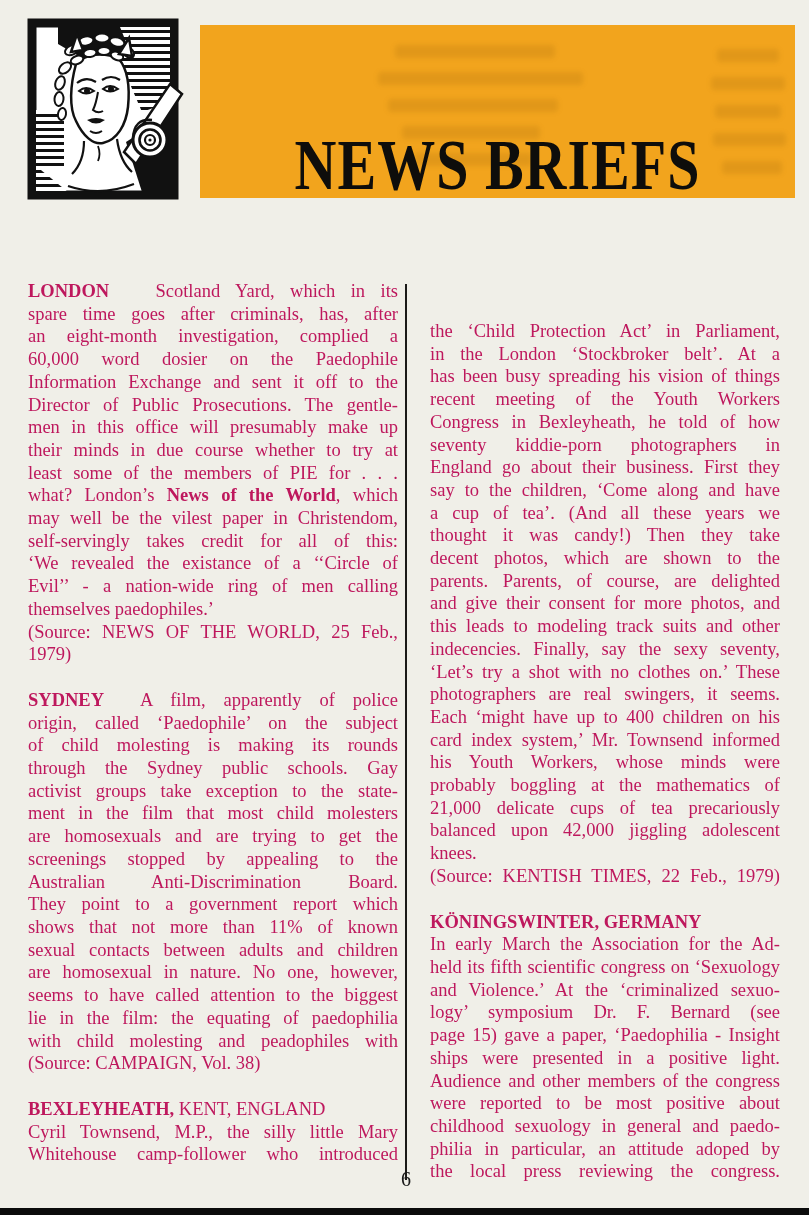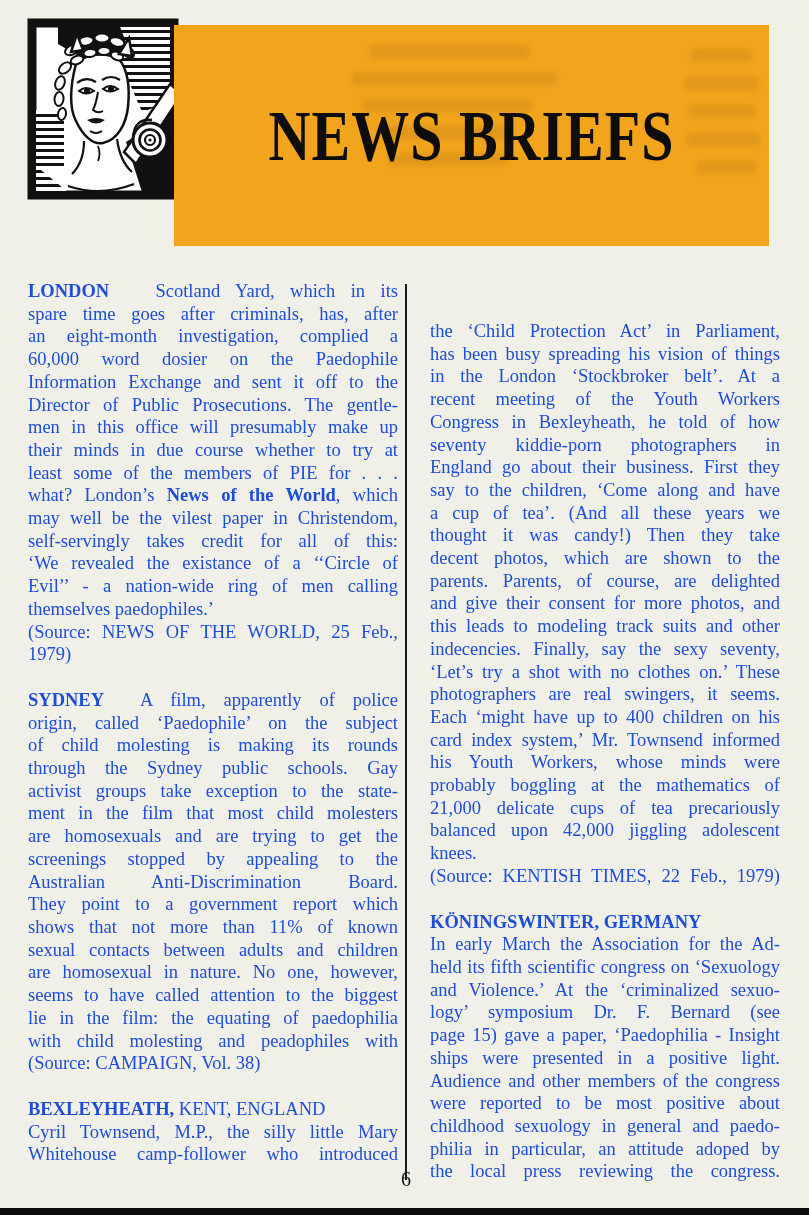--- a/index.html
+++ b/index.html
@@ -8,22 +8,22 @@
     background:#f0efe8;
     font-family:"Liberation Serif", serif;
     position:relative;overflow:hidden;
     color:#161616;
   }
   .page{position:absolute;inset:0;}
 
   
   .illustration{position:absolute;left:24px;top:14px;width:166px;height:192px;}
   .banner{
-    position:absolute;left:174px;top:25px;width:595px;height:221px;
-    display:flex;align-items:center;justify-content:center;
+    position:absolute;left:200px;top:25px;width:595px;height:173px;
+    display:flex;align-items:flex-end;justify-content:center;
     overflow:hidden;
   }
   .banner h1{
     margin:0;position:relative;z-index:2;
     font-family:"Liberation Serif", serif;
     font-weight:bold;
     font-size:58px;letter-spacing:1px;
     transform:scaleY(1.25);
     color:#0e0d0b;
     white-space:nowrap;
@@ -37,21 +37,21 @@
   .g6{right:16px;top:24px;width:62px;}
   .g7{right:10px;top:52px;width:74px;}
   .g8{right:14px;top:80px;width:66px;}
   .g9{right:9px;top:108px;width:73px;}
   .g10{right:13px;top:136px;width:60px;}
 
   
   .col{
     position:absolute;top:280px;
     font-size:18.5px;line-height:22.7px;
-    color:#1d4ed8;
+    color:#be185d;
   }
   .col-left{left:28px;width:370px;}
   .col-right{left:430px;width:350px;margin-top:40px;}
   .para + .para{margin-top:23px;}
   .line{white-space:nowrap;overflow:visible;transform-origin:0 50%;}
   .line.just{text-align:justify;text-align-last:justify;}
   .b{font-weight:bold;}
 
   .divider{
     position:absolute;left:405px;top:284px;width:2px;height:896px;
@@ -192,22 +192,22 @@
       <div class="para">
         <div class="line"><span class="b">BEXLEYHEATH,</span><span> KENT, ENGLAND</span></div>
         <div class="line just"><span>Cyril Townsend, M.P., the silly little Mary</span></div>
         <div class="line just"><span>Whitehouse camp-follower who introduced</span></div>
       </div>
     </div>
   <div class="divider"></div>
   <div class="col col-right">
       <div class="para">
         <div class="line just"><span>the ‘Child Protection Act’ in Parliament,</span></div>
+        <div class="line just"><span>in the London ‘Stockbroker belt’. At a</span></div>
         <div class="line just"><span>has been busy spreading his vision of things</span></div>
-        <div class="line just"><span>in the London ‘Stockbroker belt’. At a</span></div>
         <div class="line just"><span>recent meeting of the Youth Workers</span></div>
         <div class="line just"><span>Congress in Bexleyheath, he told of how</span></div>
         <div class="line just"><span>seventy kiddie-porn photographers in</span></div>
         <div class="line just"><span>England go about their business. First they</span></div>
         <div class="line just"><span>say to the children, ‘Come along and have</span></div>
         <div class="line just"><span>a cup of tea’. (And all these years we</span></div>
         <div class="line just"><span>thought it was candy!) Then they take</span></div>
         <div class="line just"><span>decent photos, which are shown to the</span></div>
         <div class="line just"><span>parents. Parents, of course, are delighted</span></div>
         <div class="line just"><span>and give their consent for more photos, and</span></div>

